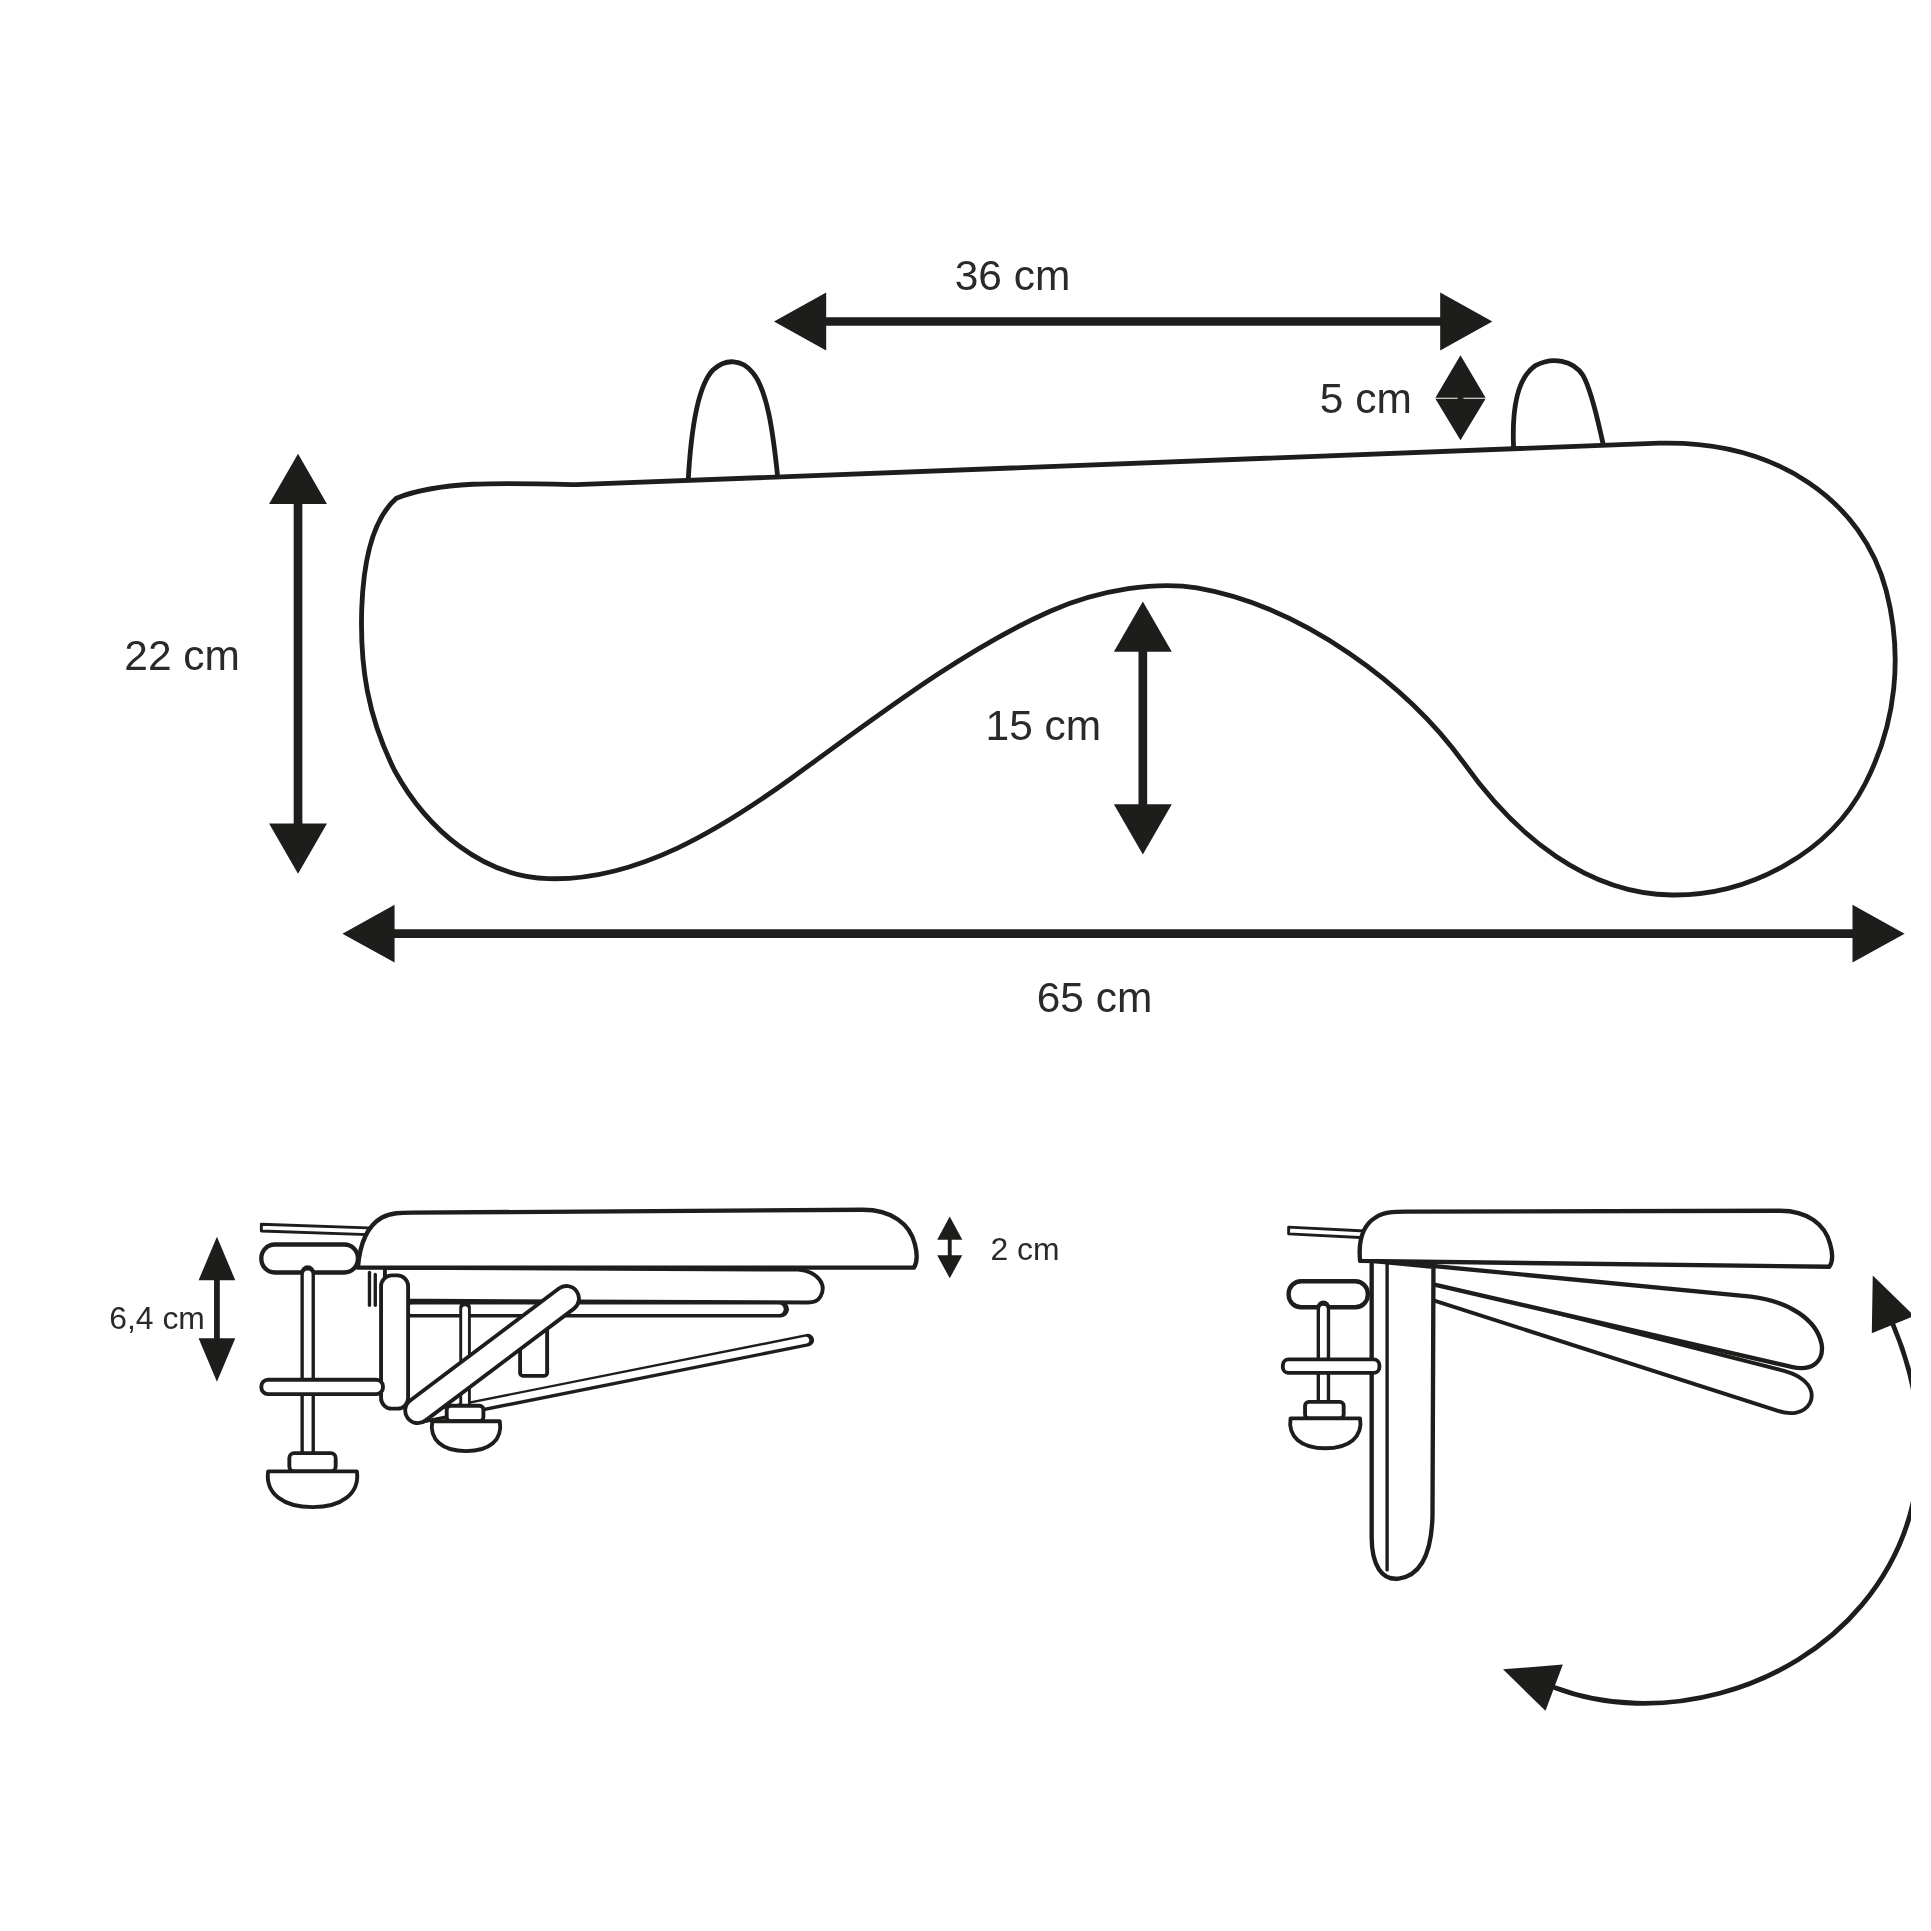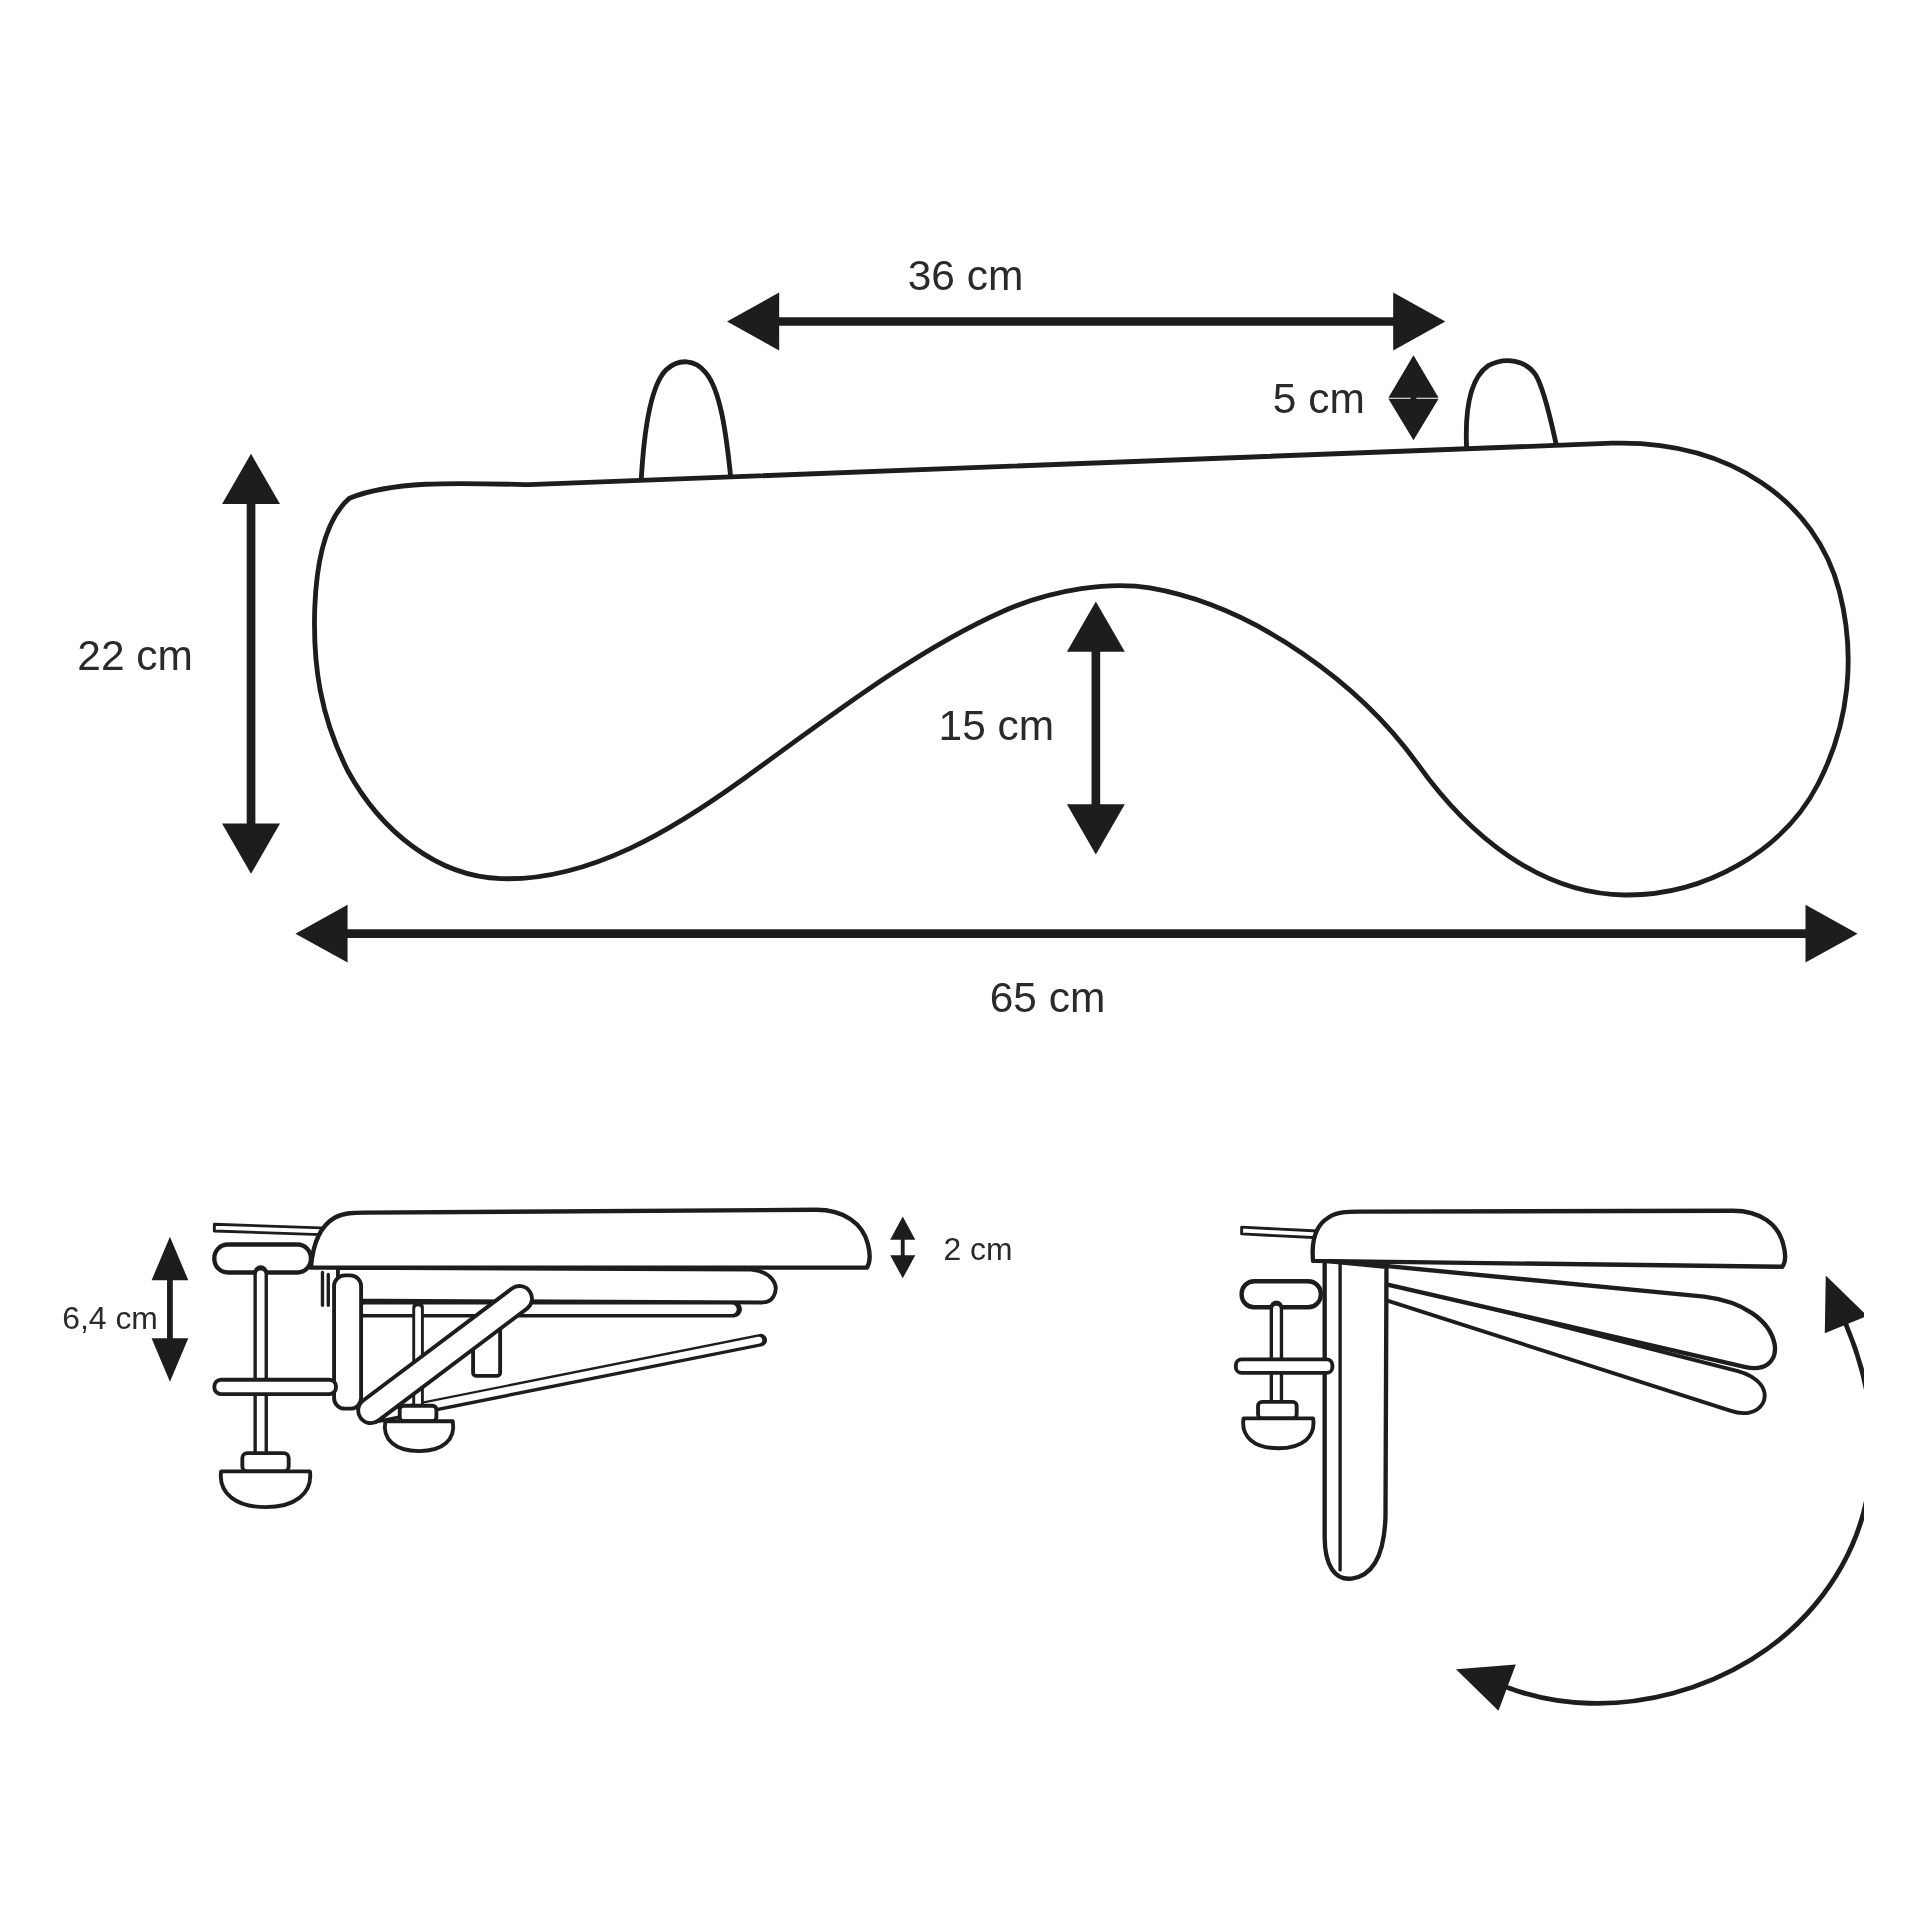--- a/index.html
+++ b/index.html
@@ -9,20 +9,21 @@
     height: 1931px;
     background: #ffffff;
     font-family: "Liberation Sans", sans-serif;
   }
   .canvas {
     position: relative;
     width: 1864px;
     height: 1931px;
     background: #ffffff;
     overflow: hidden;
+    margin-left: 47px;
   }
   svg { display: block; }
   .outline { fill: #ffffff; stroke: #1d1d1b; stroke-width: 5; stroke-linejoin: round; }
   .outline-thin { fill: #ffffff; stroke: #1d1d1b; stroke-width: 4; stroke-linejoin: round; }
   .openline { fill: none; stroke: #1d1d1b; stroke-width: 5; stroke-linecap: round; }
   .openline-thin { fill: none; stroke: #1d1d1b; stroke-width: 3.5; stroke-linecap: round; }
   .dim-shaft { stroke: #1d1d1b; stroke-width: 9; fill: none; }
   .dim-shaft-sm { stroke: #1d1d1b; stroke-width: 6; fill: none; }
   .dim-shaft-xs { stroke: #1d1d1b; stroke-width: 4; fill: none; }
   .dim-head { fill: #1d1d1b; stroke: none; }

